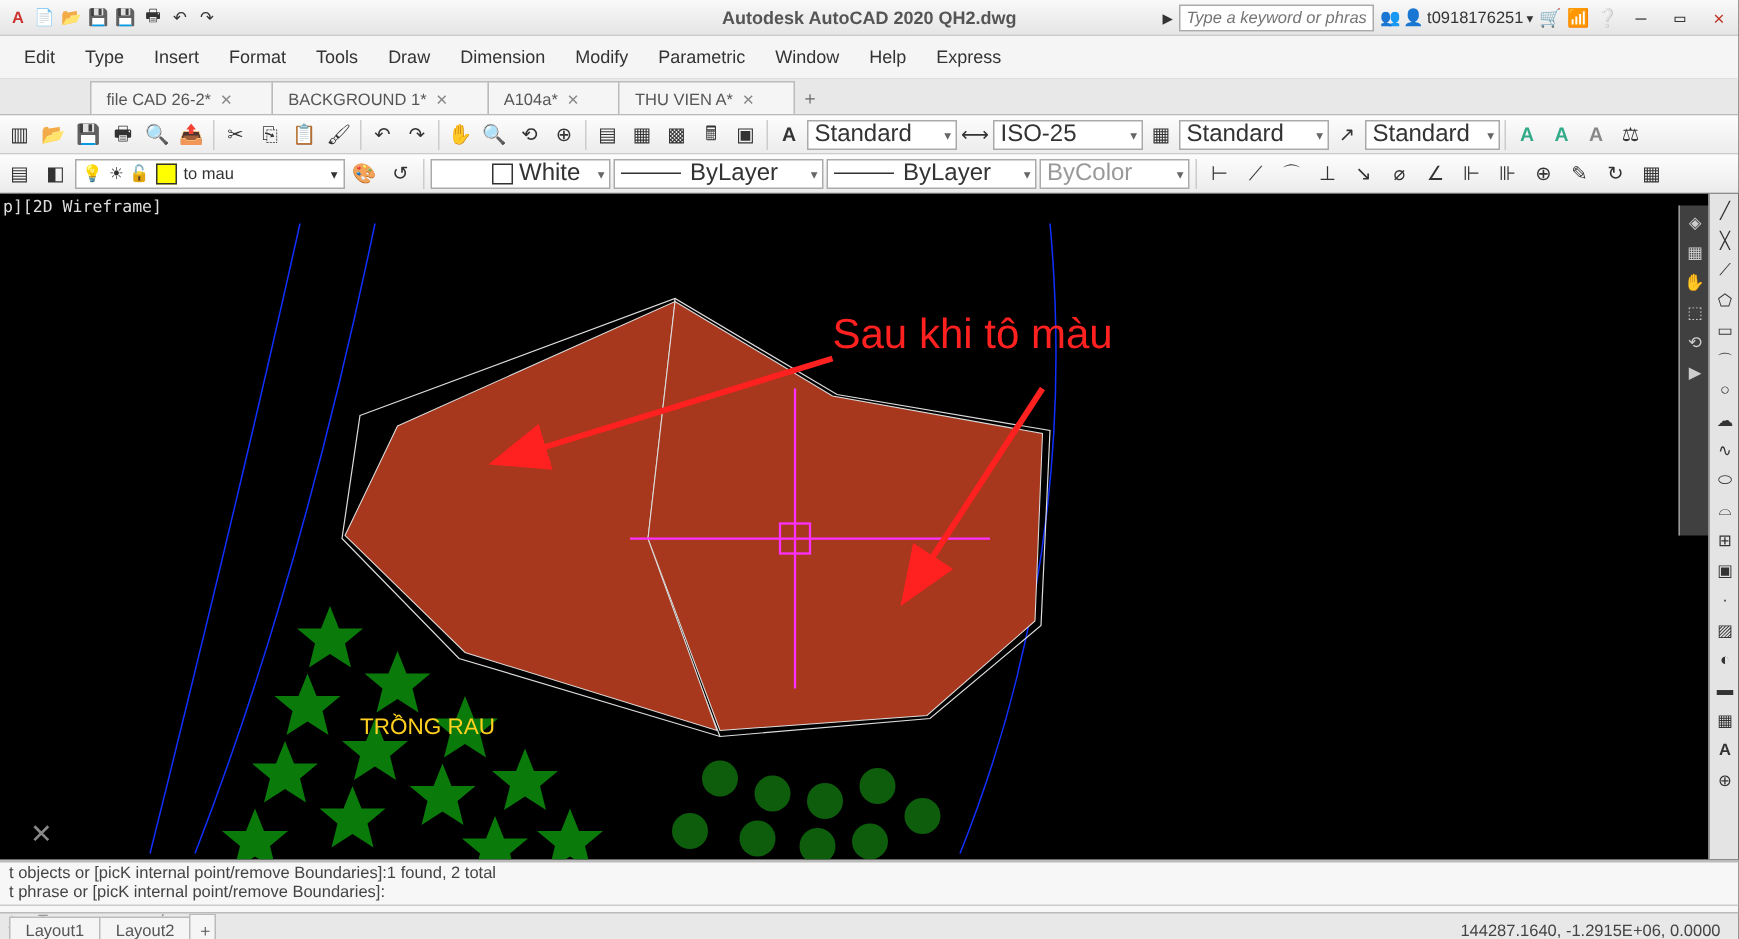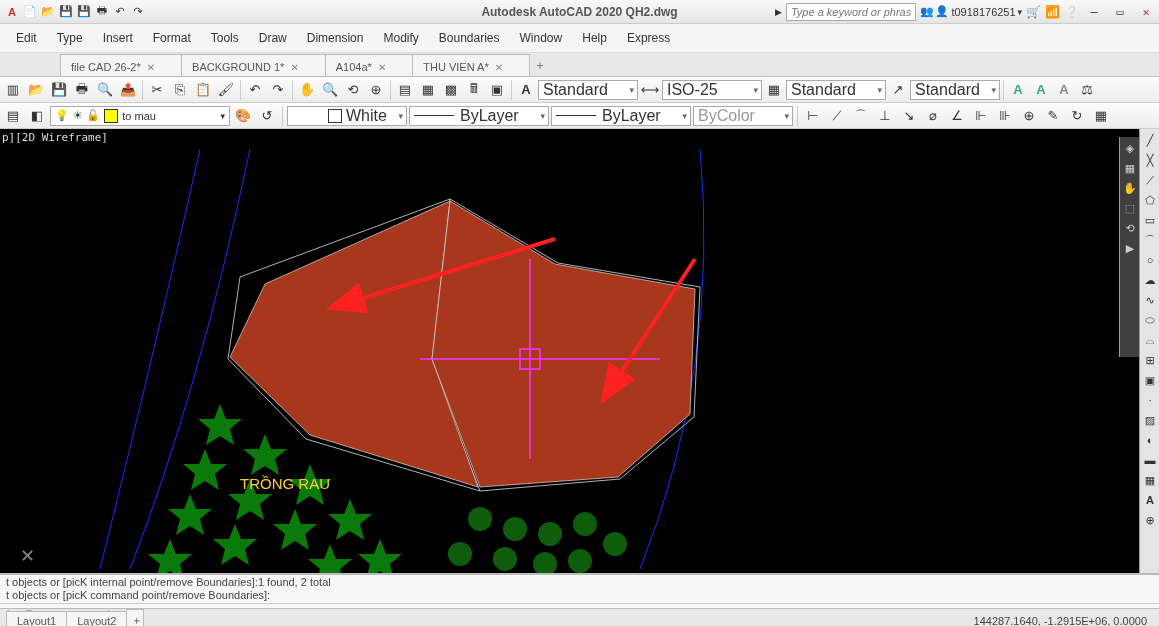--- a/index.html
+++ b/index.html
@@ -104,21 +104,21 @@
 
 <div class="menubar">
   <span class="mitem">Edit</span>
   <span class="mitem">Type</span>
   <span class="mitem">Insert</span>
   <span class="mitem">Format</span>
   <span class="mitem">Tools</span>
   <span class="mitem">Draw</span>
   <span class="mitem">Dimension</span>
   <span class="mitem">Modify</span>
-  <span class="mitem">Boundaries</span>
+  <span class="mitem">Parametric</span>
   <span class="mitem">Window</span>
   <span class="mitem">Help</span>
   <span class="mitem">Express</span>
 </div>
 
 <div class="filetabs">
   <div class="tab">
       <span>file CAD 26-2*</span>
       <span class="x">✕</span>
     </div>
@@ -280,20 +280,21 @@
       <circle cx="460" cy="425" r="12"></circle>
         <circle cx="615" cy="415" r="12"></circle>
         <circle cx="580" cy="432" r="12"></circle>
     </g>
 
     <text x="240" y="360" fill="#ffd020" font-size="15" font-family="Arial">TRỒNG RAU</text>
 
     <line x1="555" y1="110" x2="360" y2="170" stroke="#ff2020" stroke-width="4" marker-end="url(#arrowhead)"></line>
     <line x1="695" y1="130" x2="620" y2="245" stroke="#ff2020" stroke-width="4" marker-end="url(#arrowhead)"></line>
   </svg>
+  <div class="annotation">Sau khi tô màu</div>
   <span class="closex">✕</span>
 
   <div class="vtoolbar r2" style="top:8px;height:220px;">
     <span class="vbtn">◈</span>
     <span class="vbtn">▦</span>
     <span class="vbtn">✋</span>
     <span class="vbtn">⬚</span>
     <span class="vbtn">⟲</span>
     <span class="vbtn">▶</span>
   </div>
@@ -318,21 +319,21 @@
     <span class="vbtn">▬</span>
     <span class="vbtn">▦</span>
     <span class="vbtn" style="font-weight:bold;">A</span>
     <span class="vbtn">⊕</span>
   </div>
 </div>
 
 <div class="cmdarea">
   <div class="cmdhist">
     <div>t objects or [picK internal point/remove Boundaries]:1 found, 2 total</div>
-    <div>t objects or [picK command point/remove Boundaries]:</div>
+    <div>t phrase or [picK internal point/remove Boundaries]:</div>
   </div>
   <div class="cmdline">
     <span style="margin-right:4px;">▶_</span>
     <span>Type a command</span>
   </div>
 </div>
 
 <div class="layouttabs">
   <span class="lt">Layout1</span>
   <span class="lt">Layout2</span>

